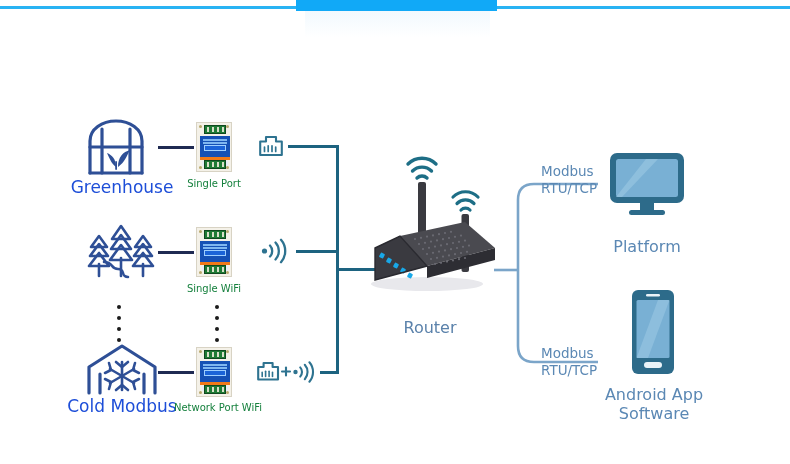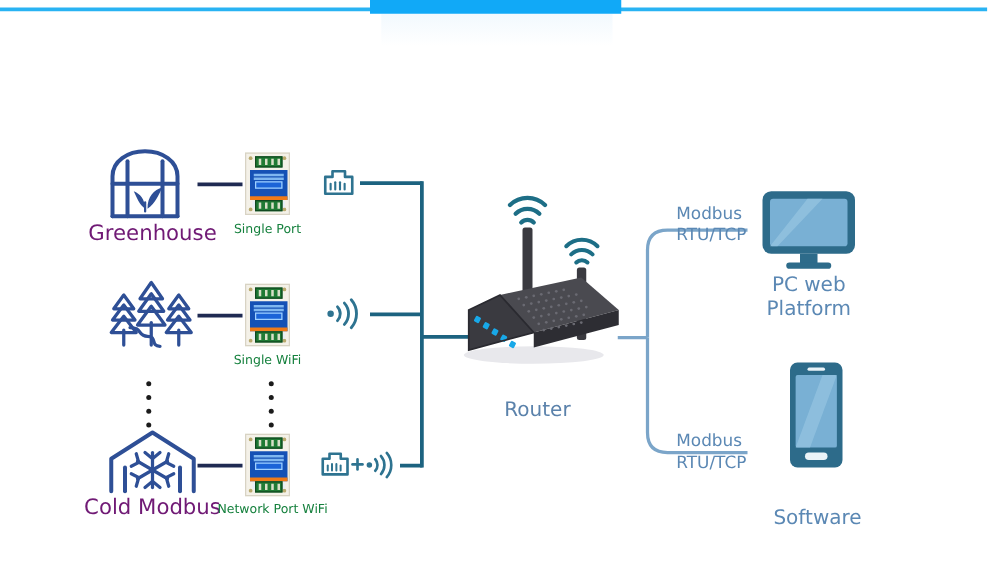--- a/index.html
+++ b/index.html
@@ -52,21 +52,21 @@
     font-family: "DejaVu Sans Condensed", "Liberation Sans Narrow", "Liberation Sans", sans-serif;
     font-size: 46px;
     font-weight: bold;
     letter-spacing: -0.5px;
     color: #1d1d1d;
     white-space: nowrap;
   }
 
   .site-label {
     position: absolute;
-    color: #701a75;
+    color: #1d4ed8;
     font-size: 17px;
     text-align: center;
     white-space: nowrap;
     font-family: "DejaVu Sans", "Liberation Sans", sans-serif;
   }
   .device-label {
     position: absolute;
     color: #15803d;
     font-size: 10px;
     text-align: center;
@@ -540,28 +540,28 @@
   <div class="proto-label" style="left:541px; top:163px;">Modbus</div>
   <div class="proto-label" style="left:541px; top:180px;">RTU/TCP</div>
 
   <svg class="monitor" style="left:607px; top:151px;" width="80" height="68" viewBox="0 0 80 68">
     <rect x="3" y="2" width="74" height="50" rx="7" fill="#2d6b8a"></rect>
     <rect x="9" y="8" width="62" height="38" rx="2.5" fill="#79b0d4"></rect>
     <path d="M9 46 L39 8 H51 L15 46 Z" fill="#95c4e0" opacity="0.75"></path>
     <rect x="33" y="52" width="14" height="8" fill="#2d6b8a"></rect>
     <rect x="22" y="59" width="36" height="5" rx="2.5" fill="#2d6b8a"></rect>
   </svg>
-  <div class="out-label" style="left:587px; top:218px; width:120px;">PC web</div>
   <div class="out-label" style="left:587px; top:237px; width:120px;">Platform</div>
 
   <div class="proto-label" style="left:541px; top:345px;">Modbus</div>
   <div class="proto-label" style="left:541px; top:362px;">RTU/TCP</div>
 
   <svg class="phone" style="left:630px; top:288px;" width="46" height="88" viewBox="0 0 46 88">
     <rect x="2" y="2" width="42" height="84" rx="6" fill="#2d6b8a"></rect>
     <rect x="6.5" y="12" width="33" height="58" rx="1.5" fill="#79b0d4"></rect>
     <path d="M6.5 70 L28 12 H39.5 L18 70 Z" fill="#96c5e1" opacity="0.7"></path>
     <rect x="16" y="6" width="14" height="2.6" rx="1.3" fill="#eaf3f8"></rect>
     <rect x="14" y="74" width="18" height="6" rx="3" fill="#eaf3f8"></rect>
   </svg>
+  <div class="out-label" style="left:580px; top:385px; width:148px;">Android App</div>
   <div class="out-label" style="left:580px; top:404px; width:148px;">Software</div>
 
 </div>
 
 </body></html>

